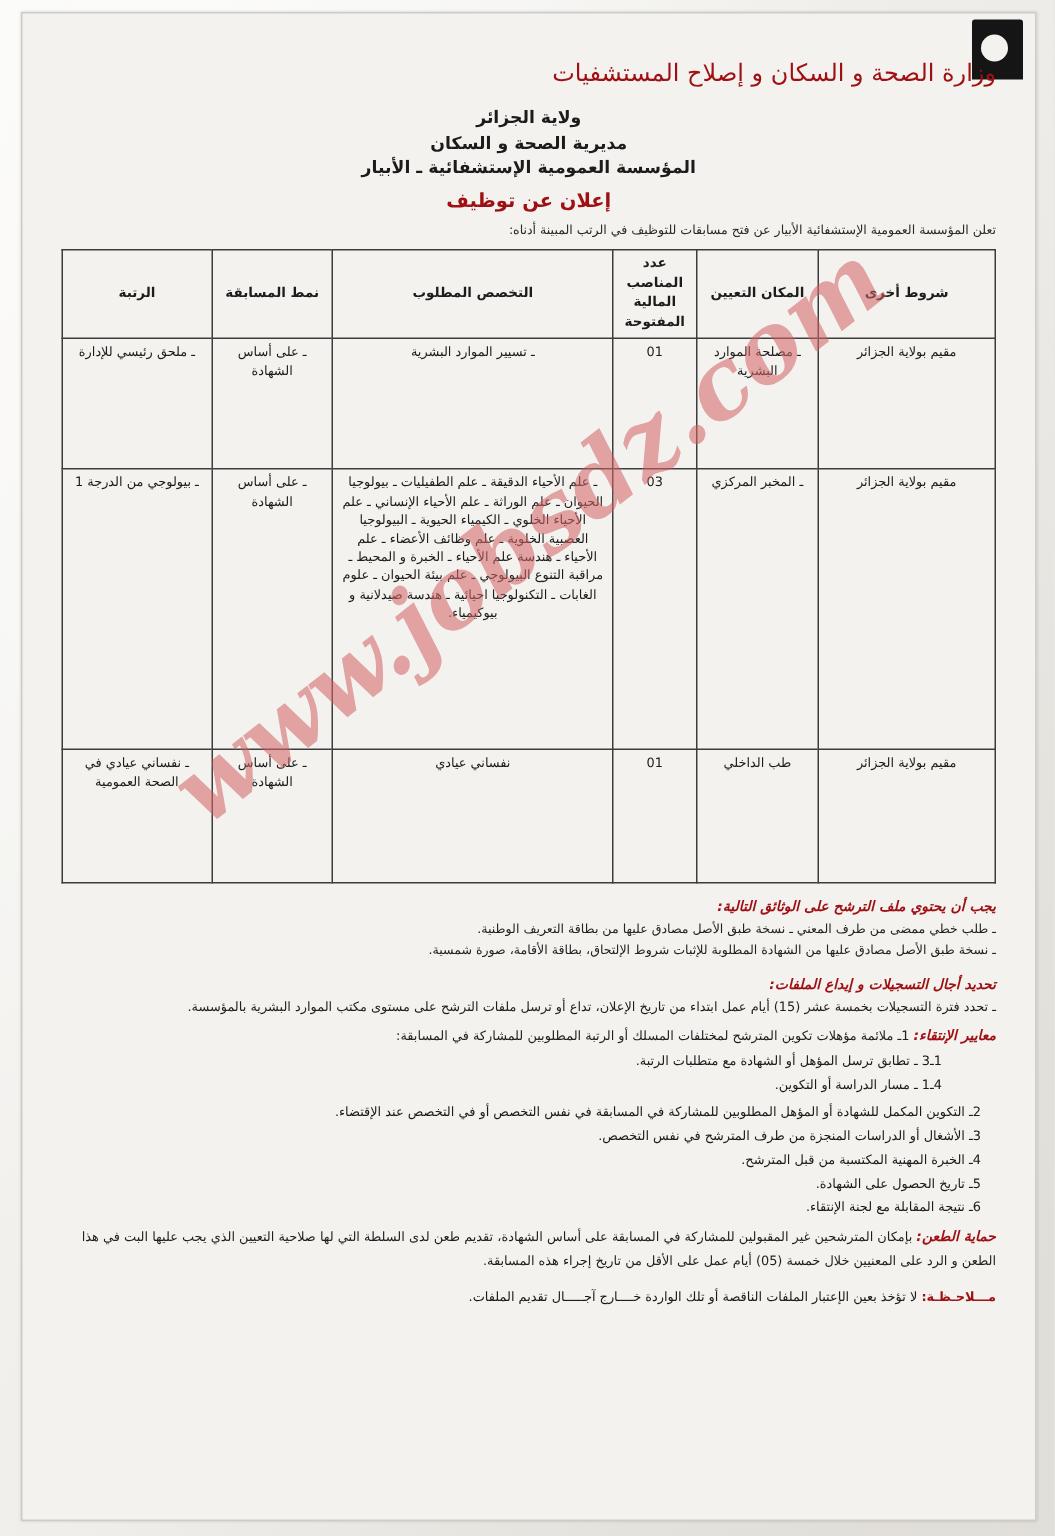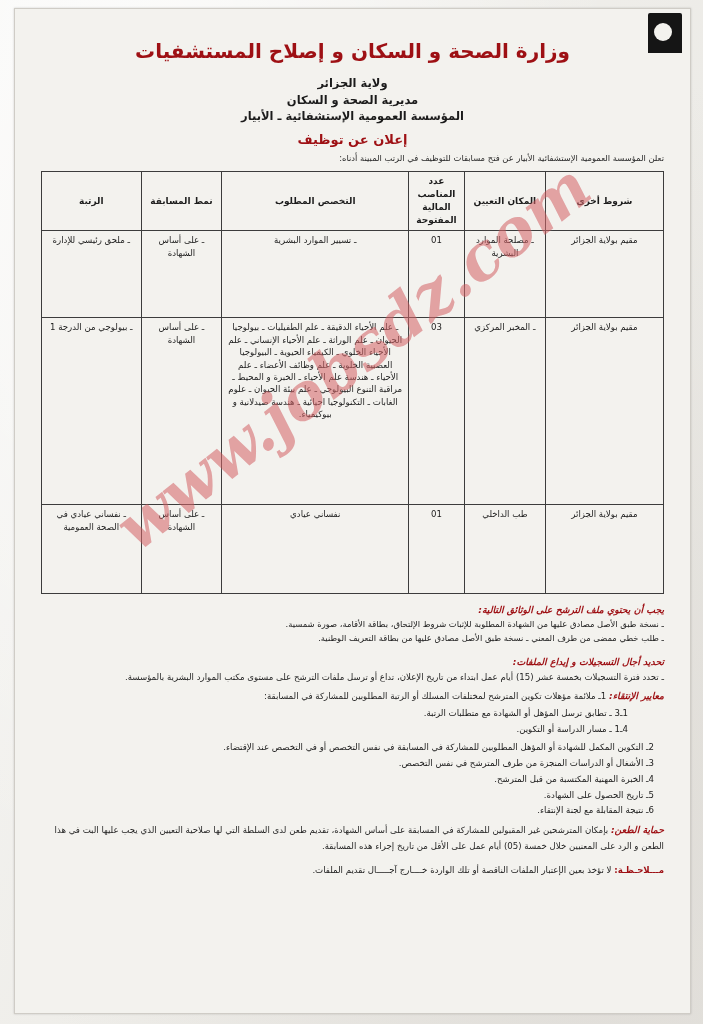--- a/index.html
+++ b/index.html
@@ -49,21 +49,21 @@
     padding:26px 26px 10px 26px;
     box-sizing:border-box;
     color:#1a1a1a;
   }
 
   .hdr1{
     text-align:center;font-weight:bold;font-size:15.5px;
     color:#9e1014;letter-spacing:0px;margin-top:12px;
   }
   .hdr2{
-    text-align:center;font-weight:bold;font-size:20px;
+    font-weight:normal;font-size:16px;
     color:#9e1014;margin-top:4px;
   }
   .wilaya-block{
     text-align:center;font-weight:bold;font-size:11.5px;
     line-height:1.45;margin-top:12px;color:#1b1b1b;
   }
   .annonce{
     text-align:center;font-weight:bold;font-size:13px;
     color:#9e1014;margin-top:7px;
   }
@@ -184,22 +184,22 @@
             <td>01</td>
             <td class="cellspec">نفساني عيادي</td>
             <td>ـ على أساس الشهادة</td>
             <td>ـ نفساني عيادي في الصحة العمومية</td>
           </tr>
         </tbody>
       </table>
 
       <div class="sec-title">يجب أن يحتوي ملف الترشح على الوثائق التالية:</div>
       <div class="lines">
+        <span class="ln">ـ طلب خطي ممضى من طرف المعني ـ نسخة طبق الأصل مصادق عليها من بطاقة التعريف الوطنية.</span>
         <span class="ln">ـ نسخة طبق الأصل مصادق عليها من الشهادة المطلوبة للإثبات شروط الإلتحاق، بطاقة الأقامة، صورة شمسية.</span>
-        <span class="ln">ـ طلب خطي ممضى من طرف المعني ـ نسخة طبق الأصل مصادق عليها من بطاقة التعريف الوطنية.</span>
       </div>
 
       <div class="sec-title">تحديد أجال التسجيلات و إيداع الملفات:</div>
       <div class="para">ـ تحدد فترة التسجيلات بخمسة عشر (15) أيام عمل ابتداء من تاريخ الإعلان، تداع أو ترسل ملفات الترشح على مستوى مكتب الموارد البشرية بالمؤسسة.</div>
 
       <div class="para">
         <span class="sec-title inline">معايير الإنتقاء:</span>
         <span>1ـ ملائمة مؤهلات تكوين المترشح لمختلفات المسلك أو الرتبة المطلوبين للمشاركة في المسابقة:</span>
       </div>
       <div class="numlist">

